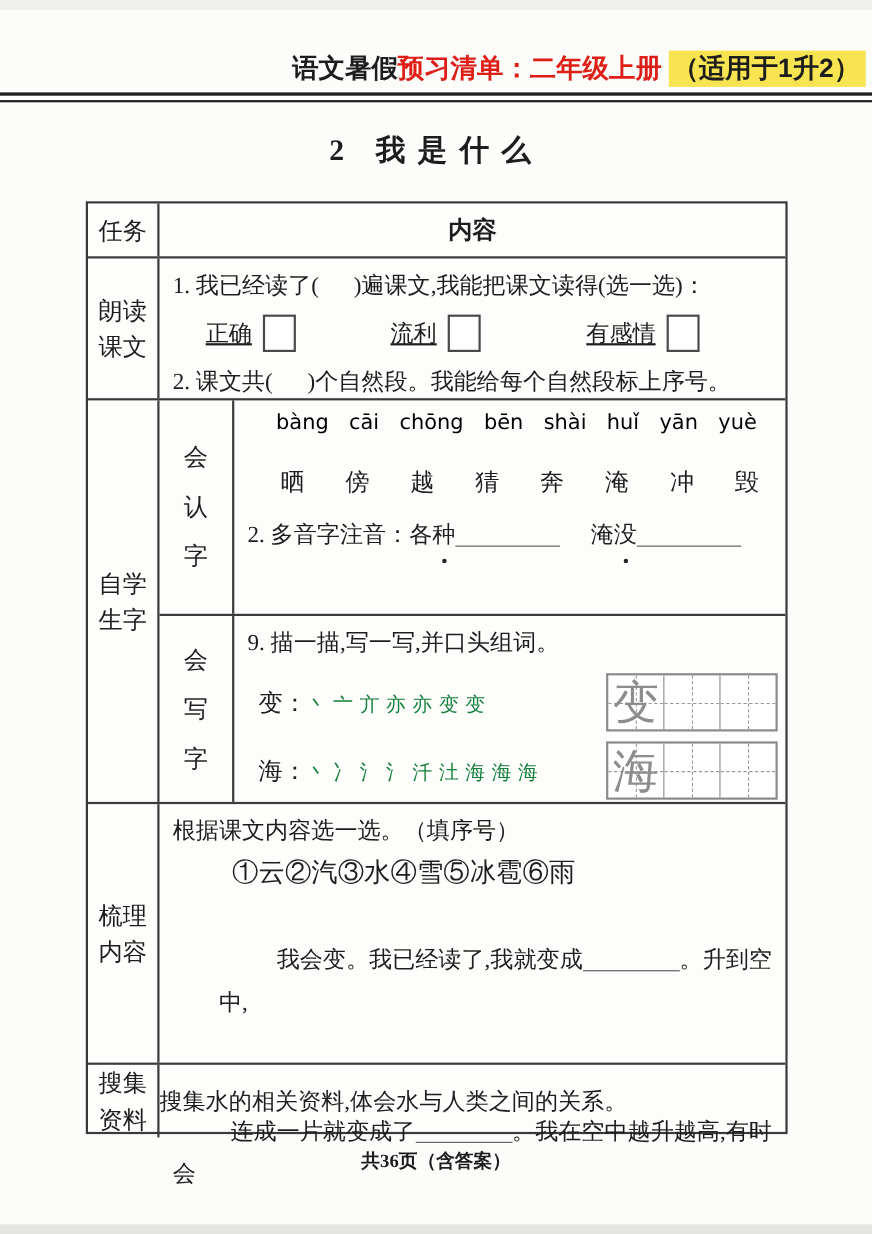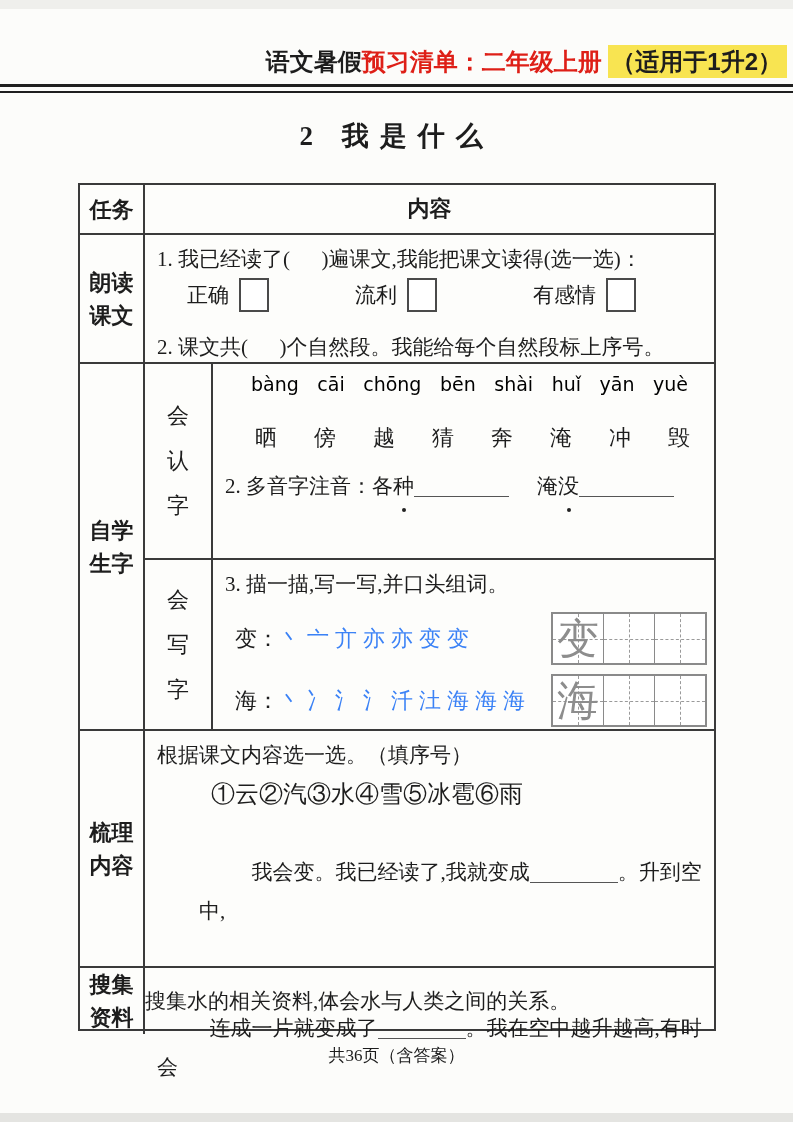--- a/index.html
+++ b/index.html
@@ -20,37 +20,37 @@
   .title{position:absolute;top:118px;left:0;width:100%;text-align:center;
          font-size:27px;font-weight:bold;letter-spacing:11px;}
 
   
   .table{position:absolute;left:78px;top:183px;width:638px;height:848px;box-sizing:border-box;
          border:2px solid #3a3a3a;display:flex;flex-direction:column;background:#fdfdfb;}
   .row{display:flex;box-sizing:border-box;flex:none;}
   .row + .row{border-top:2px solid #3a3a3a;}
   .task-cell{width:65px;flex:none;box-sizing:border-box;border-right:2px solid #3a3a3a;
              display:flex;flex-direction:column;align-items:center;justify-content:center;
-             font-family:"Liberation Sans","DejaVu Sans",sans-serif;font-weight:bold;
+             font-family:"Liberation Sans","DejaVu Sans",sans-serif;font-weight:normal;
              font-size:22px;line-height:1.5;text-align:center;}
   .content-cell{flex:1;box-sizing:border-box;font-size:21px;}
   .row-head{height:48px;}
   .row-head .task-cell{justify-content:center;}
   .row-head .content-cell{display:flex;align-items:center;justify-content:center;
                           font-family:"Liberation Sans","DejaVu Sans",sans-serif;font-weight:bold;font-size:22px;}
   .row-reading{height:129px;}
   .row-selfstudy{height:367px;}
   .row-summary{height:237px;}
   .row-collect{flex:1;}
 
   .line{font-size:21px;line-height:38px;white-space:pre-wrap;}
   .pad{padding:5px 6px 0 12px;}
 
   
-  .cb-row{display:flex;align-items:flex-start;height:50px;padding-left:30px;}
+  .cb-row{display:flex;align-items:center;height:50px;padding-left:30px;text-decoration:underline;}
   .cb-group{display:flex;align-items:center;}
   .cb-g1{margin-right:86px;}
   .cb-g2{margin-right:96px;}
   .checkbox{width:30px;height:34px;border:2px solid #4a4a4a;background:#fff;margin-left:10px;box-sizing:border-box;}
 
   
   .sub-area{flex:1;display:flex;flex-direction:column;}
   .subrow{display:flex;box-sizing:border-box;}
   .subrow-renzi{height:194px;}
   .subrow-xiezi{flex:1;border-top:2px solid #3a3a3a;}
@@ -69,40 +69,40 @@
                  border-radius:50%;background:#222;transform:translateX(-50%);}
   .blank{display:inline-block;border-bottom:1px solid #555;height:22px;vertical-align:-4px;}
   .w95{width:95px;}
   .w88{width:88px;}
   .gap28{display:inline-block;width:28px;}
 
   
   .stroke-row{display:flex;align-items:center;justify-content:space-between;
               padding:0 3px 0 10px;margin-top:9px;}
   .stroke-label{font-size:22px;}
-  .strokes{font-size:22px;letter-spacing:6px;color:#3b82f6;}
+  .strokes{font-size:18px;letter-spacing:6px;color:#15803d;}
   .tzg{width:156px;height:53px;border:2px solid #8a8a8a;box-sizing:border-box;
        display:flex;background:#fff;flex:none;}
   .tzg-cell{flex:1;position:relative;}
   .tzg-cell + .tzg-cell{border-left:1px solid #8a8a8a;}
   .tzg-cell::before{content:"";position:absolute;top:50%;left:0;right:0;border-top:1px dashed #9a9a9a;}
   .tzg-cell::after{content:"";position:absolute;left:50%;top:0;bottom:0;border-left:1px dashed #9a9a9a;}
   .gray-char{position:absolute;inset:0;display:flex;align-items:center;justify-content:center;
              font-size:42px;color:#8d8d8d;z-index:2;}
 
   
   .sum-content{padding:5px 6px 0 12px;}
   .sum-line{font-size:21px;line-height:39px;white-space:pre-wrap;}
   .indent{padding-left:42px;}
   .options-row{display:flex;padding-left:54px;font-size:24px;line-height:39px;}
 
   .row-collect .content-cell{display:flex;align-items:center;}
 
   .footer{position:absolute;top:1044px;left:0;width:100%;text-align:center;
-          font-size:17px;font-weight:normal;}
+          font-size:17px;font-weight:bold;}
 </style>
 </head>
 <body>
 
 <div class="page">
   <div class="top-strip"></div>
 
   <div class="header">
     <span class="h-black">语文暑假</span><span class="h-red">预习清单：二年级上册</span>
     <span class="h-yellow">（适用于1升2）</span>
@@ -184,21 +184,21 @@
           </div>
         </div>
 
         <div class="subrow subrow-xiezi">
           <div class="sublabel">
             <span>会</span>
             <span>写</span>
             <span>字</span>
           </div>
           <div class="subcontent">
-            <div class="line">3. 描一描,写一写,并口头组词。</div>
+            <div class="line">9. 描一描,写一写,并口头组词。</div>
 
             <div class="stroke-row">
               <span>
                 <span class="stroke-label">变：</span><span class="strokes">丶亠亣亦亦变变</span>
               </span>
               <span class="tzg">
                 <span class="tzg-cell">
                   <span class="gray-char">变</span>
                 </span>
                 <span class="tzg-cell"></span>

